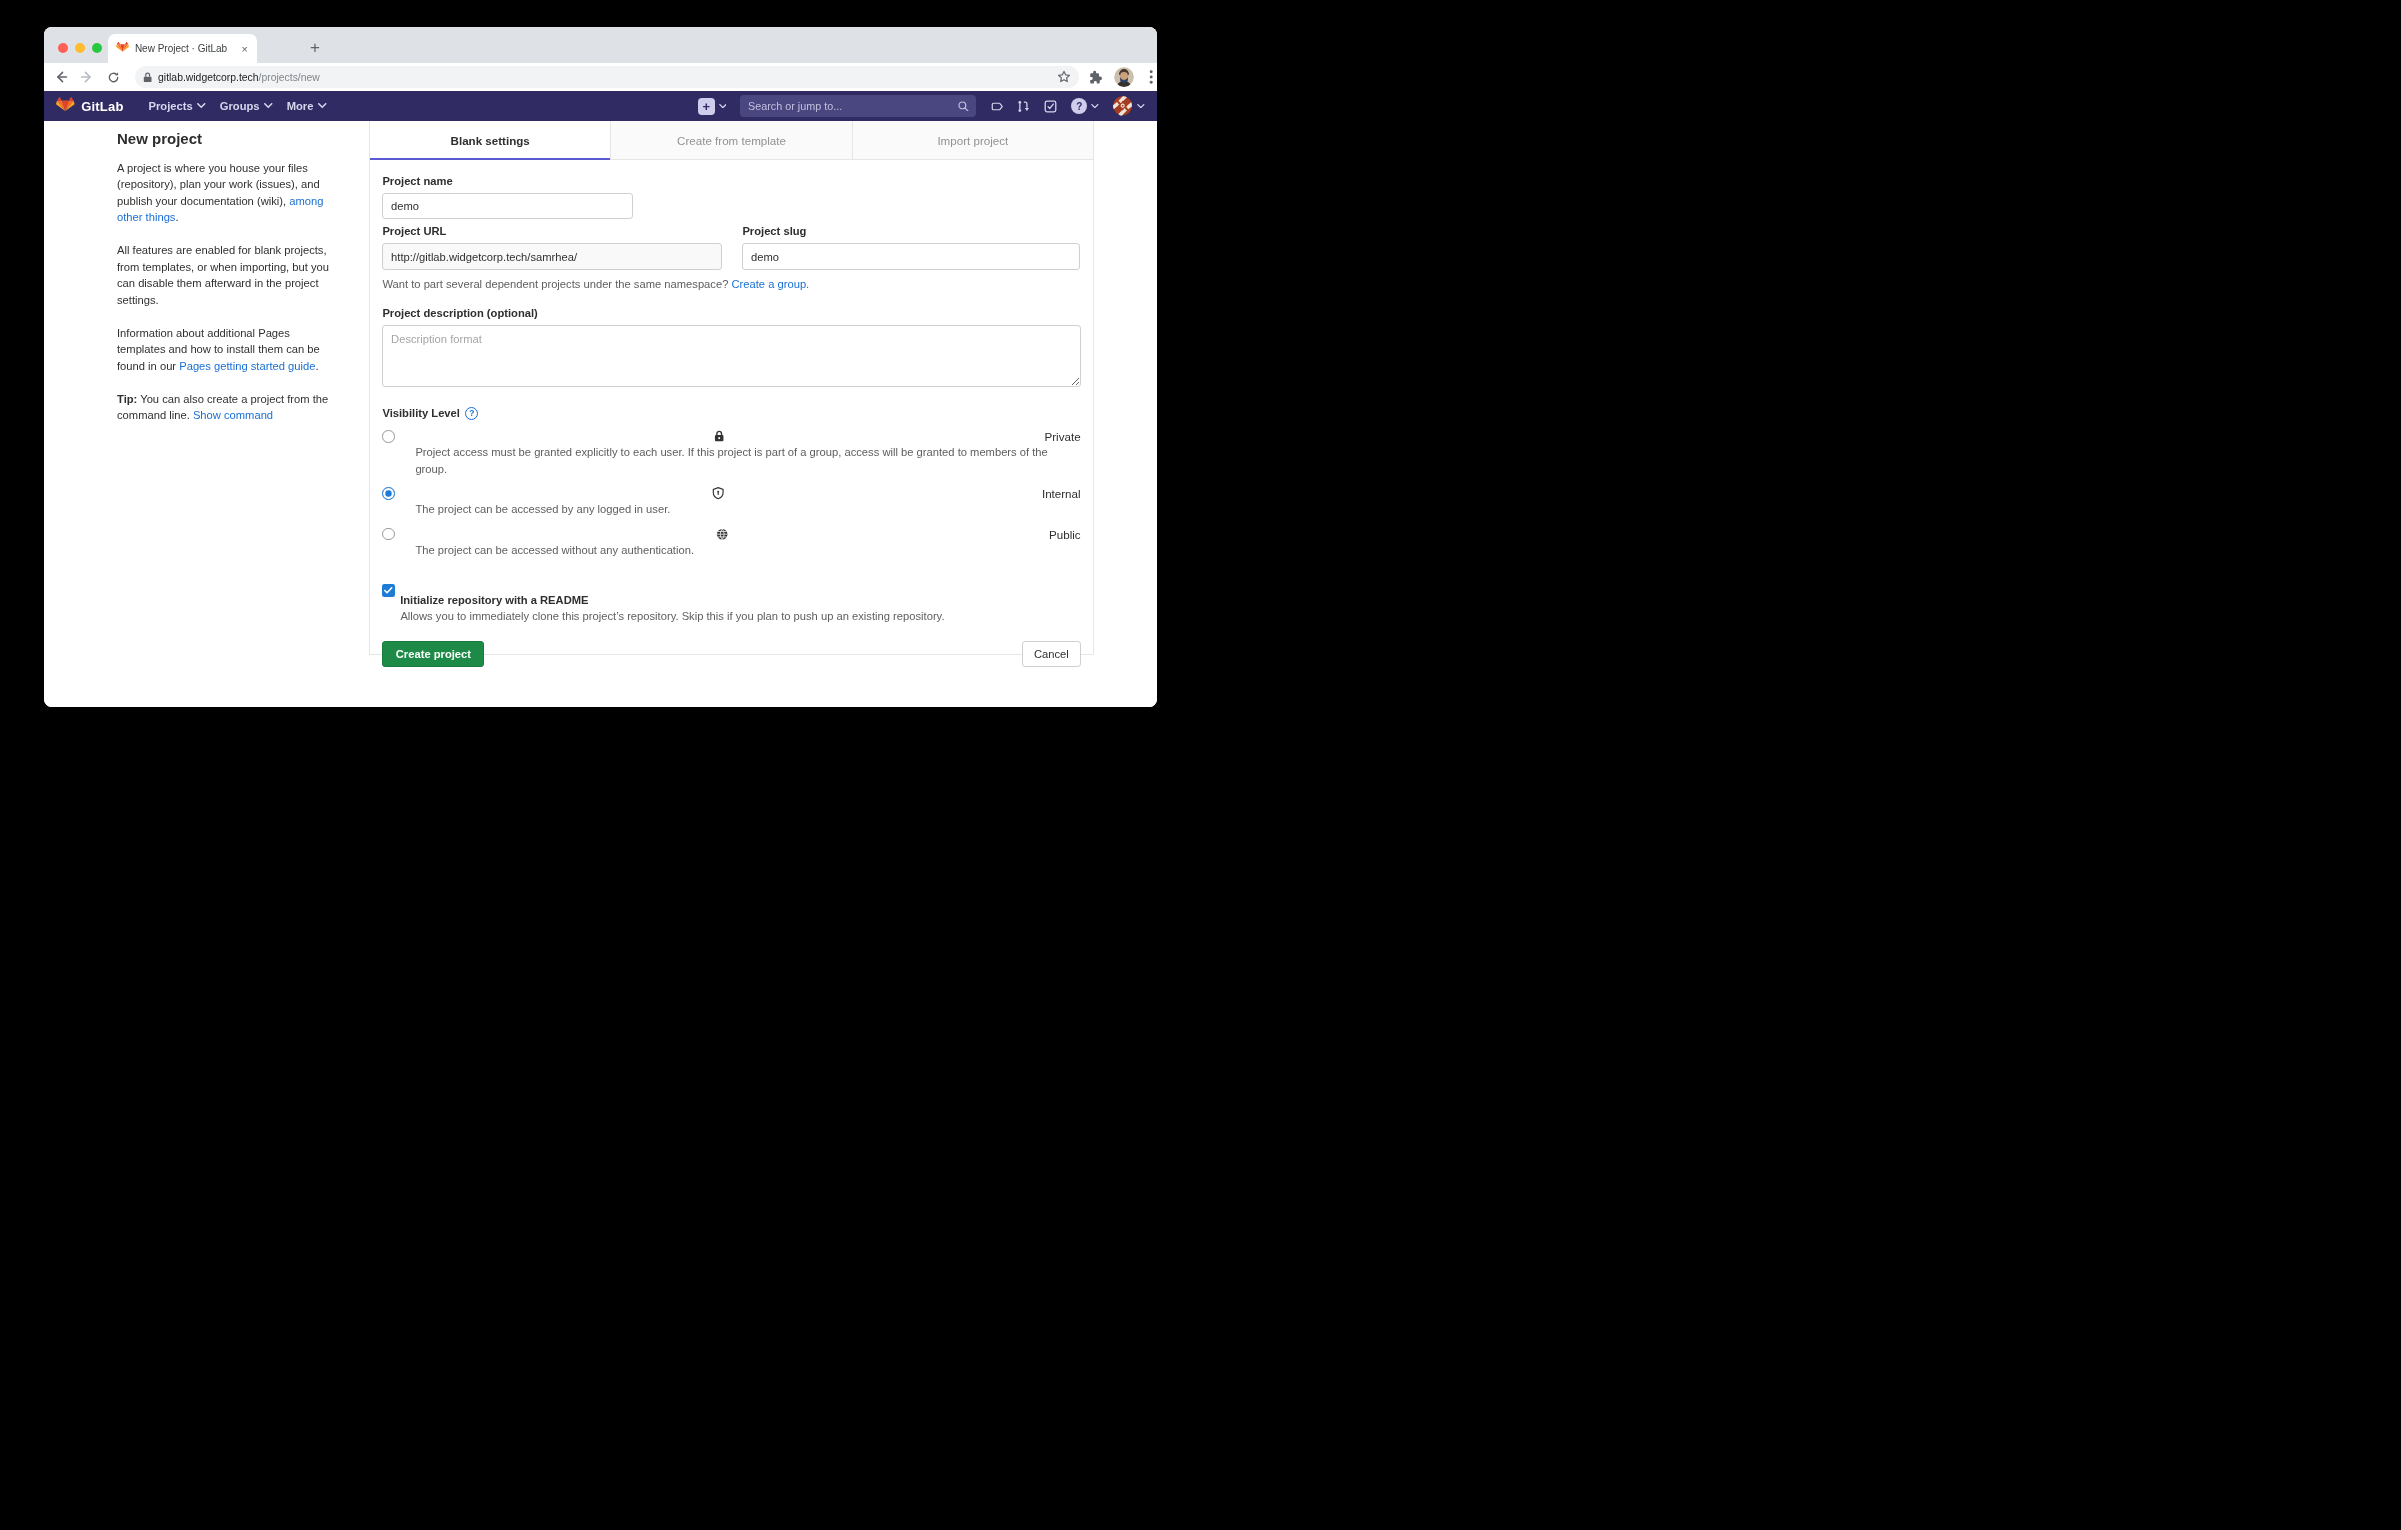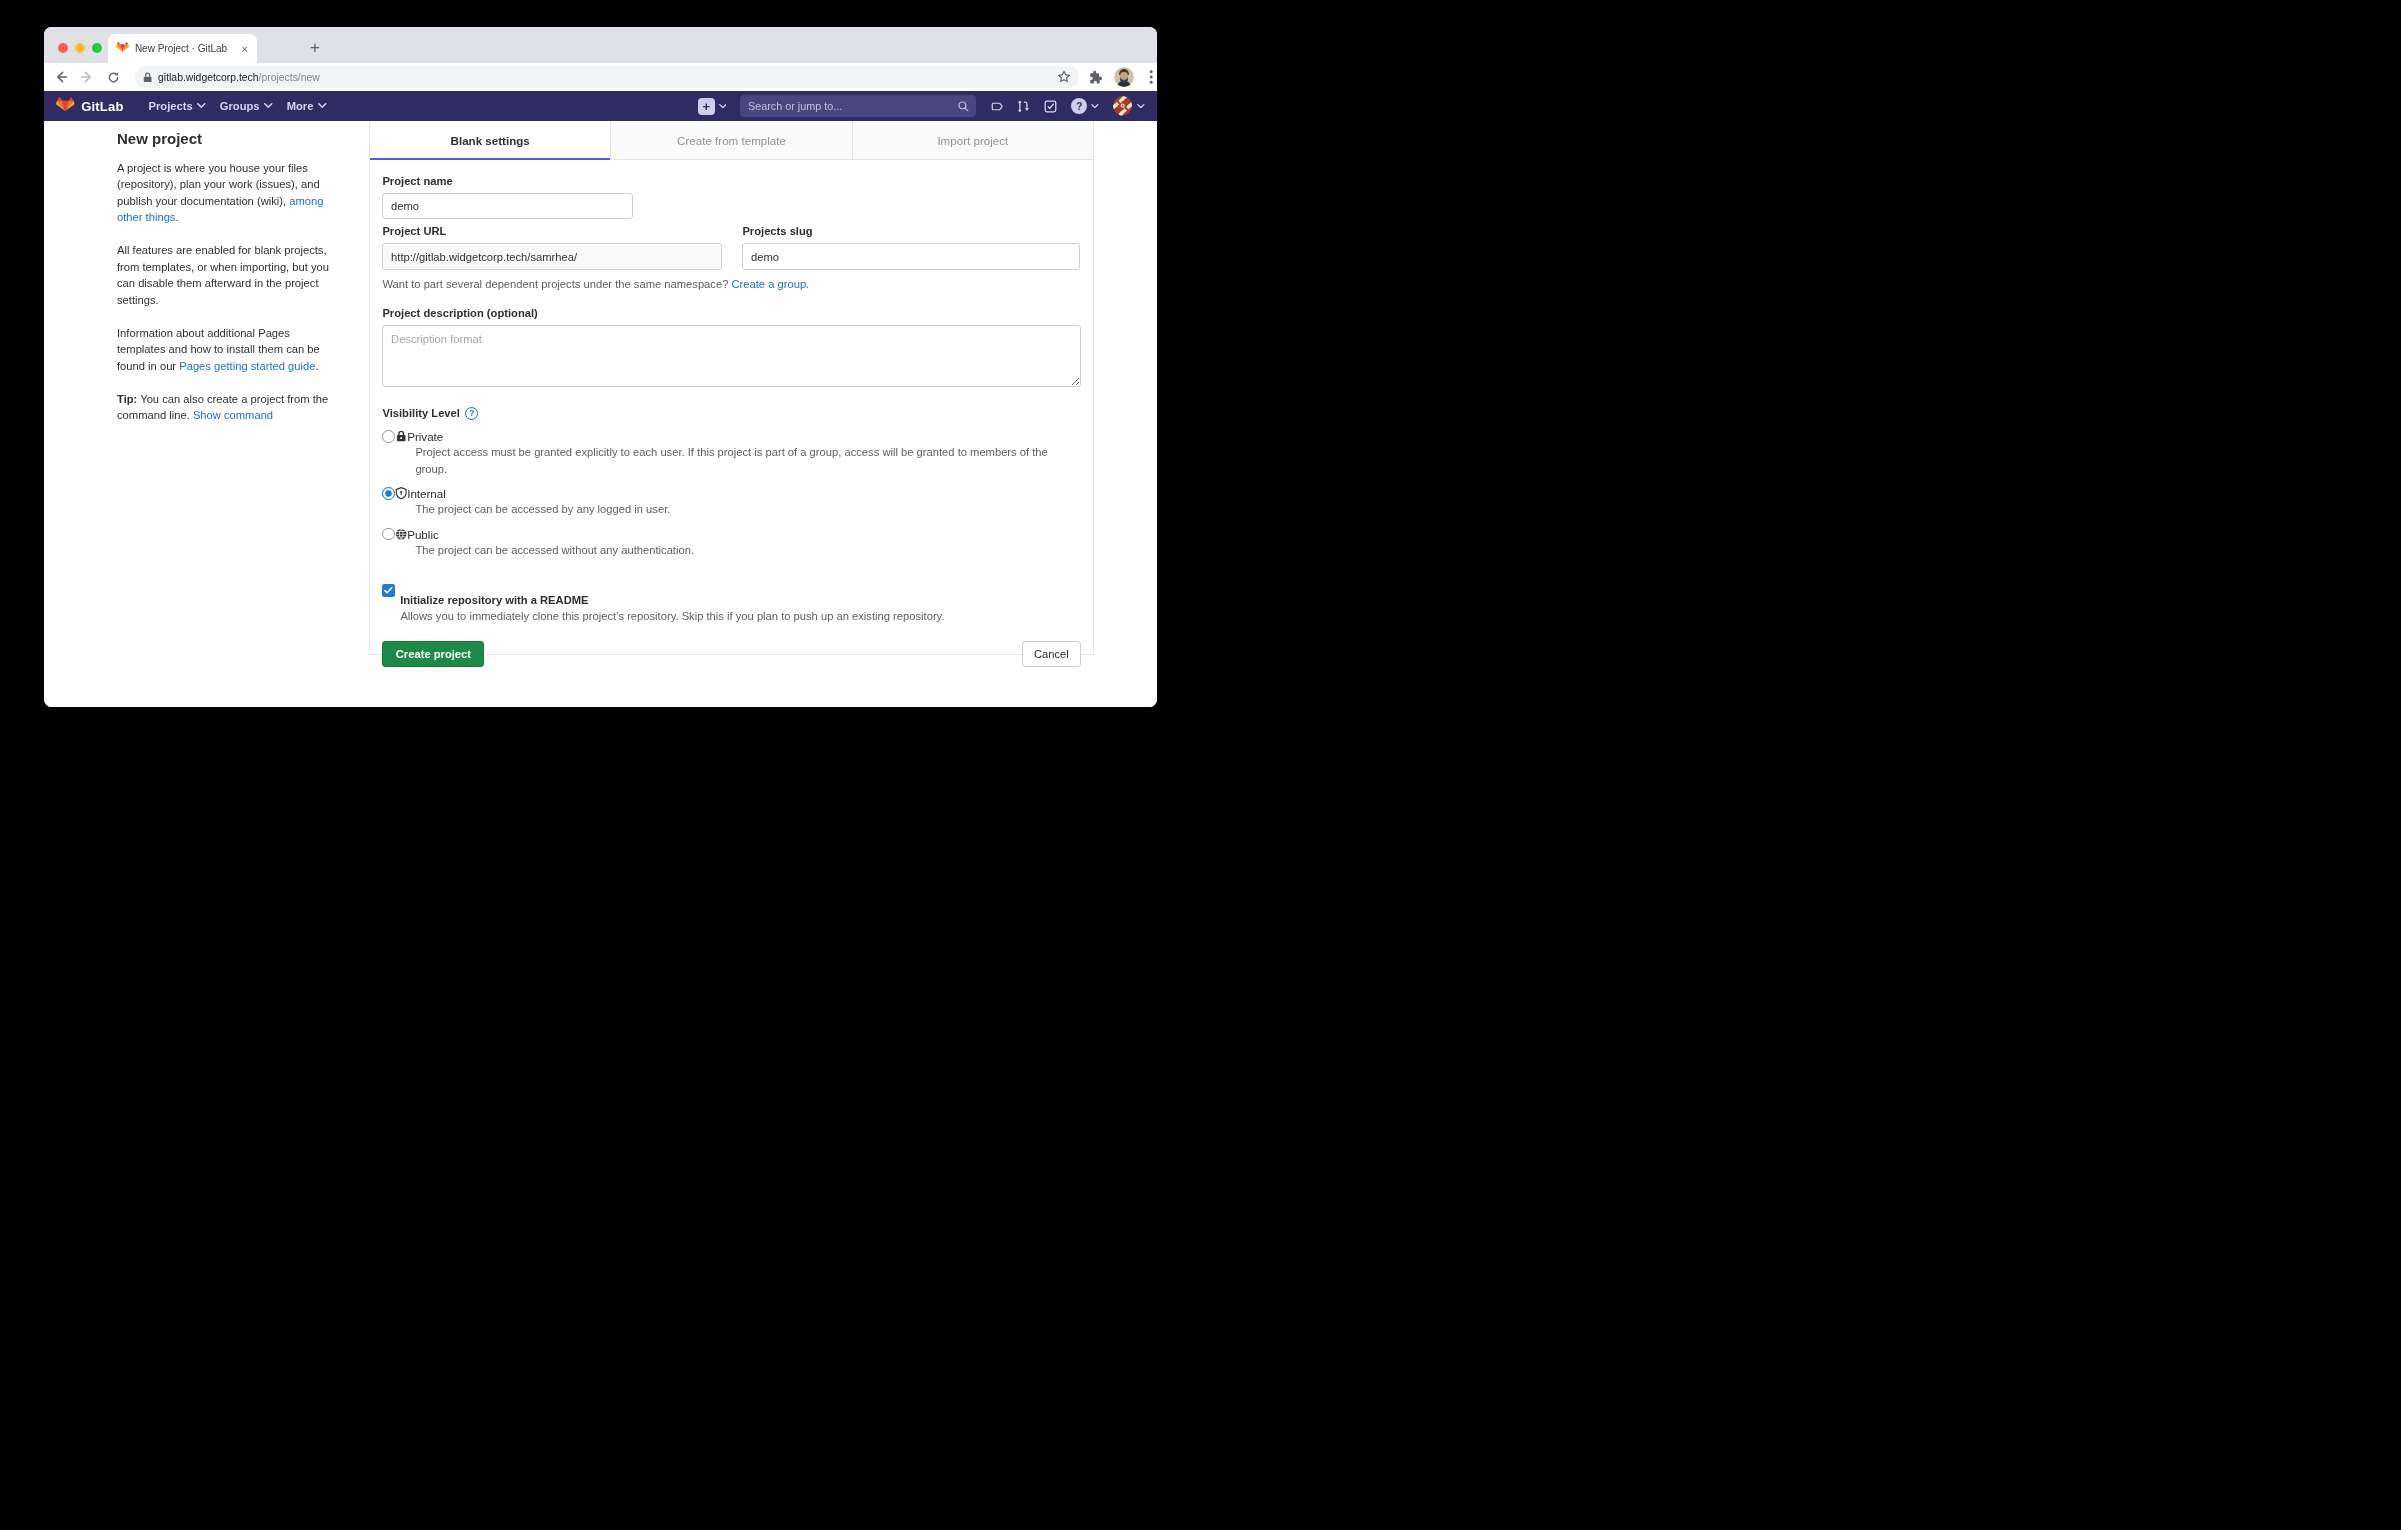--- a/index.html
+++ b/index.html
@@ -65,21 +65,21 @@
   .col-url { width:340px; } .col-slug { width:338px; margin-left:20px; }
   .col-url .tinput, .col-slug .tinput { width:100%; margin-top:6.2px; height:27px; }
   .tinput.readonly { background:#f9f9f9; color:#303030; }
   .hint { margin-top:7.7px; font-size:11.2px; color:#5e5e5e; }
   .desc-label { margin-top:17px; }
   textarea.dsc { width:699px; height:62px; margin-top:6.2px; border:0.8px solid #cfcfcf; border-radius:3.1px; font-size:11.2px; font-family:inherit; color:#2e2e2e; padding:7px 7.7px; resize:vertical; outline:none; }
   textarea.dsc::placeholder { color:#a5a5a5; }
   .vis-head { margin-top:17px; display:flex; align-items:center; gap:5.4px; }
   .q-circ { width:13px; height:13px; border-radius:50%; border:1.5px solid #1a6fd4; color:#1a6fd4; font-size:8.5px; font-weight:700; display:flex; align-items:center; justify-content:center; }
   .opt { margin-top:10px; }
-  .opt-row { display:flex; align-items:center; gap:0; }
+  .opt-row { display:flex; align-items:center; gap:0;justify-content:space-between; }
   .radio { width:12.4px; height:12.4px; border:1.5px solid #9a9a9a; border-radius:50%; background:#fff; flex:none; }
   .radio.checked { border-color:#1f7cd6; box-shadow:inset 0 0 0 2.3px #fff, inset 0 0 0 7px #1f7cd6; }
   .opt-name { font-size:11.6px; color:#2e2e2e; }
   .opt-desc { margin:1.5px 0 0 33px; font-size:11.2px; color:#5e5e5e; line-height:16.2px; max-width:667px; }
   .chk-row { display:flex; align-items:center; gap:5.4px; margin-top:16.2px; }
   .checkbox { width:12.4px; height:12.4px; background:#1f7cd6; border-radius:2.3px; display:flex; align-items:center; justify-content:center; flex:none; }
   .chk-label { font-size:11.2px; font-weight:700; color:#2e2e2e;margin-top:20px; }
   .chk-desc { margin:3.1px 0 0 18px; font-size:11.2px; color:#5e5e5e; }
   .btn-row { display:flex; justify-content:space-between; align-items:center; margin-top:19.3px; }
   .btn-green { background:#1d8b47; color:#fff; font-size:11.2px; font-weight:700; border:0.8px solid #17793c; border-radius:3.1px; padding:6.2px 12.4px; font-family:inherit; }
@@ -281,21 +281,21 @@
       <div class="fbody">
         <div class="flabel">Project name</div>
         <input class="tinput name-input" value="demo" style="">
 
         <div class="rowcols">
           <div class="col-url">
             <div class="flabel">Project URL</div>
             <input class="tinput readonly" value="http://gitlab.widgetcorp.tech/samrhea/" style="">
           </div>
           <div class="col-slug">
-            <div class="flabel">Projects slug</div>
+            <div class="flabel">Project slug</div>
             <input class="tinput" value="demo" style="">
           </div>
         </div>
 
         <div class="hint"><span>Want to part several dependent projects under the same namespace? </span><a class="link" href="#">Create a group.</a></div>
 
         <div class="flabel desc-label">Project description (optional)</div>
         <textarea class="dsc" placeholder="Description format" style=""></textarea>
 
         <div class="vis-head">

